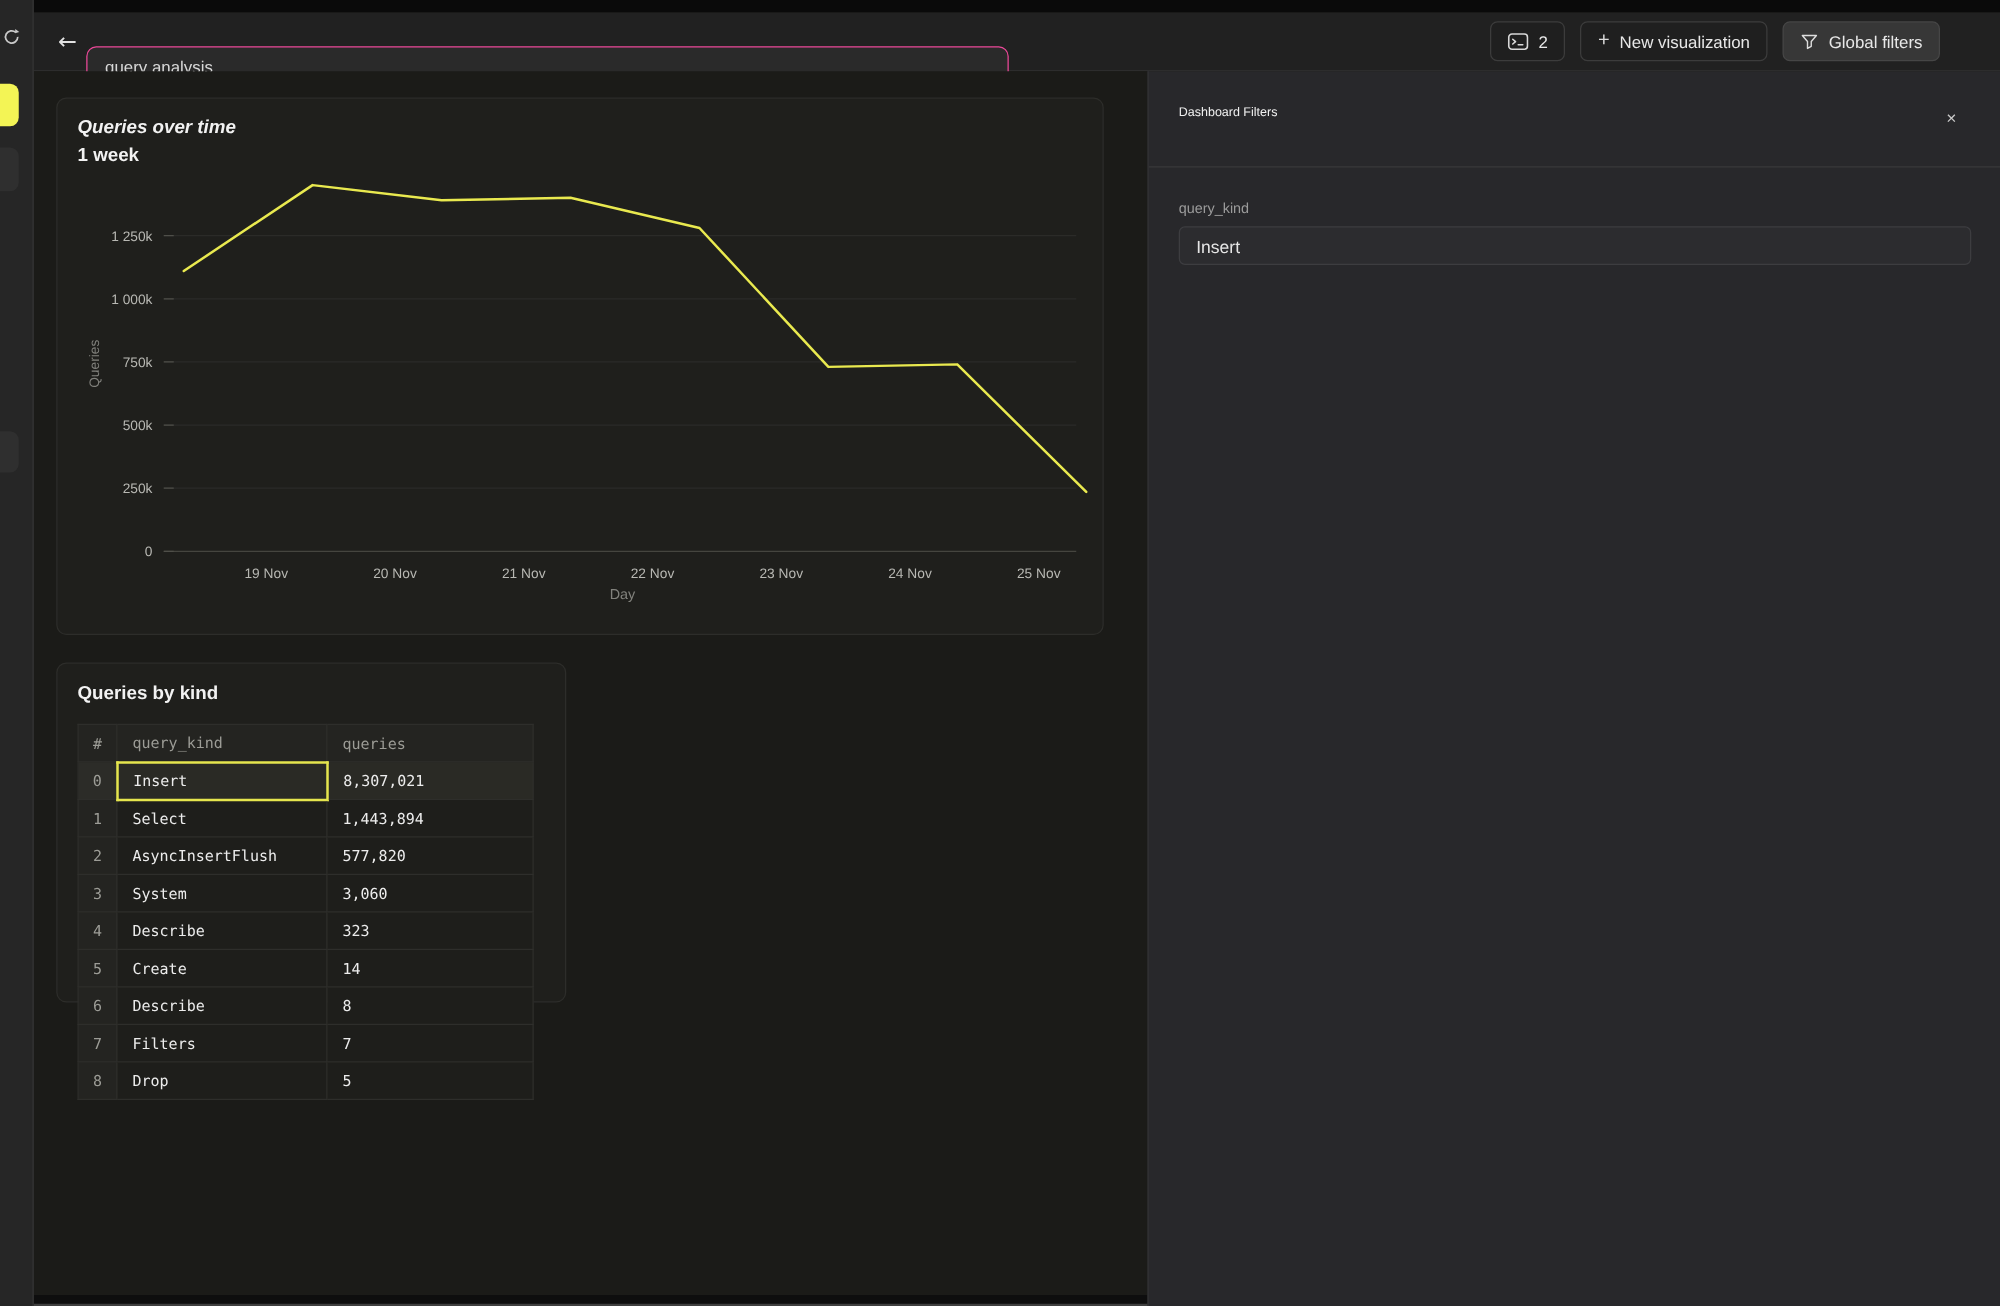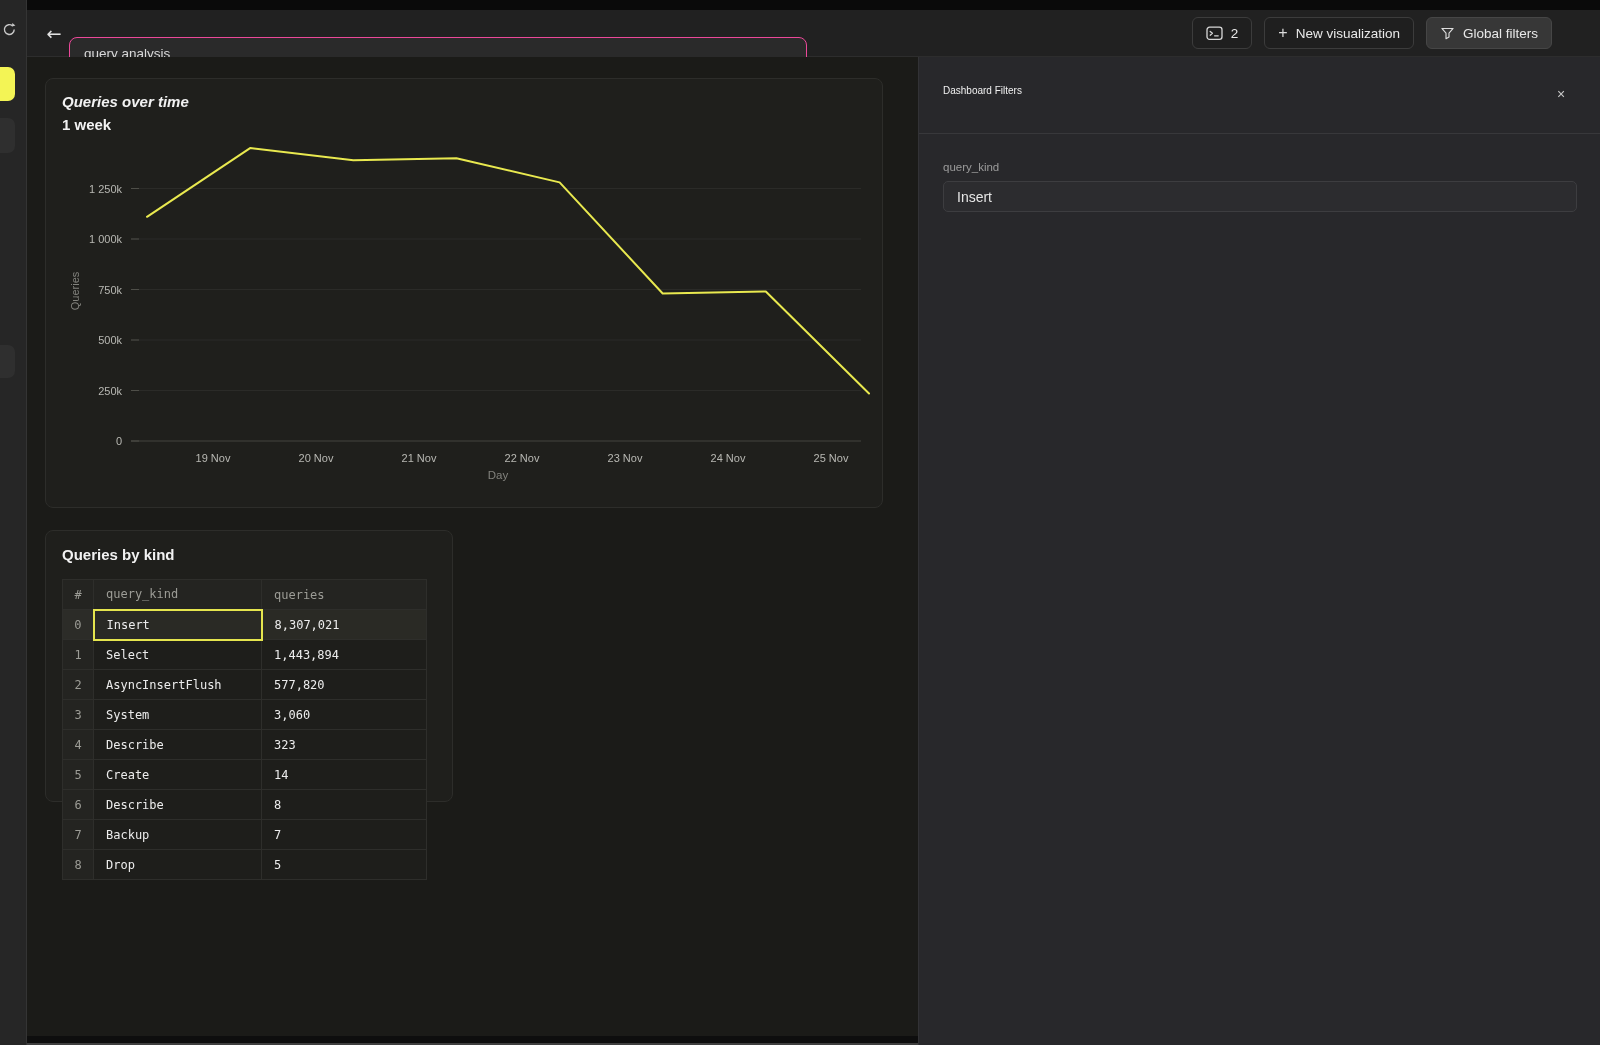--- a/index.html
+++ b/index.html
@@ -206,21 +206,21 @@
               <td>Create</td>
               <td>14</td>
             </tr>
             <tr>
               <td class="idx">6</td>
               <td>Describe</td>
               <td>8</td>
             </tr>
             <tr>
               <td class="idx">7</td>
-              <td>Backup</td>
+              <td>Filters</td>
               <td>7</td>
             </tr>
             <tr>
               <td class="idx">8</td>
               <td>Drop</td>
               <td>5</td>
             </tr>
           </tbody>
       </table>
     </section>

